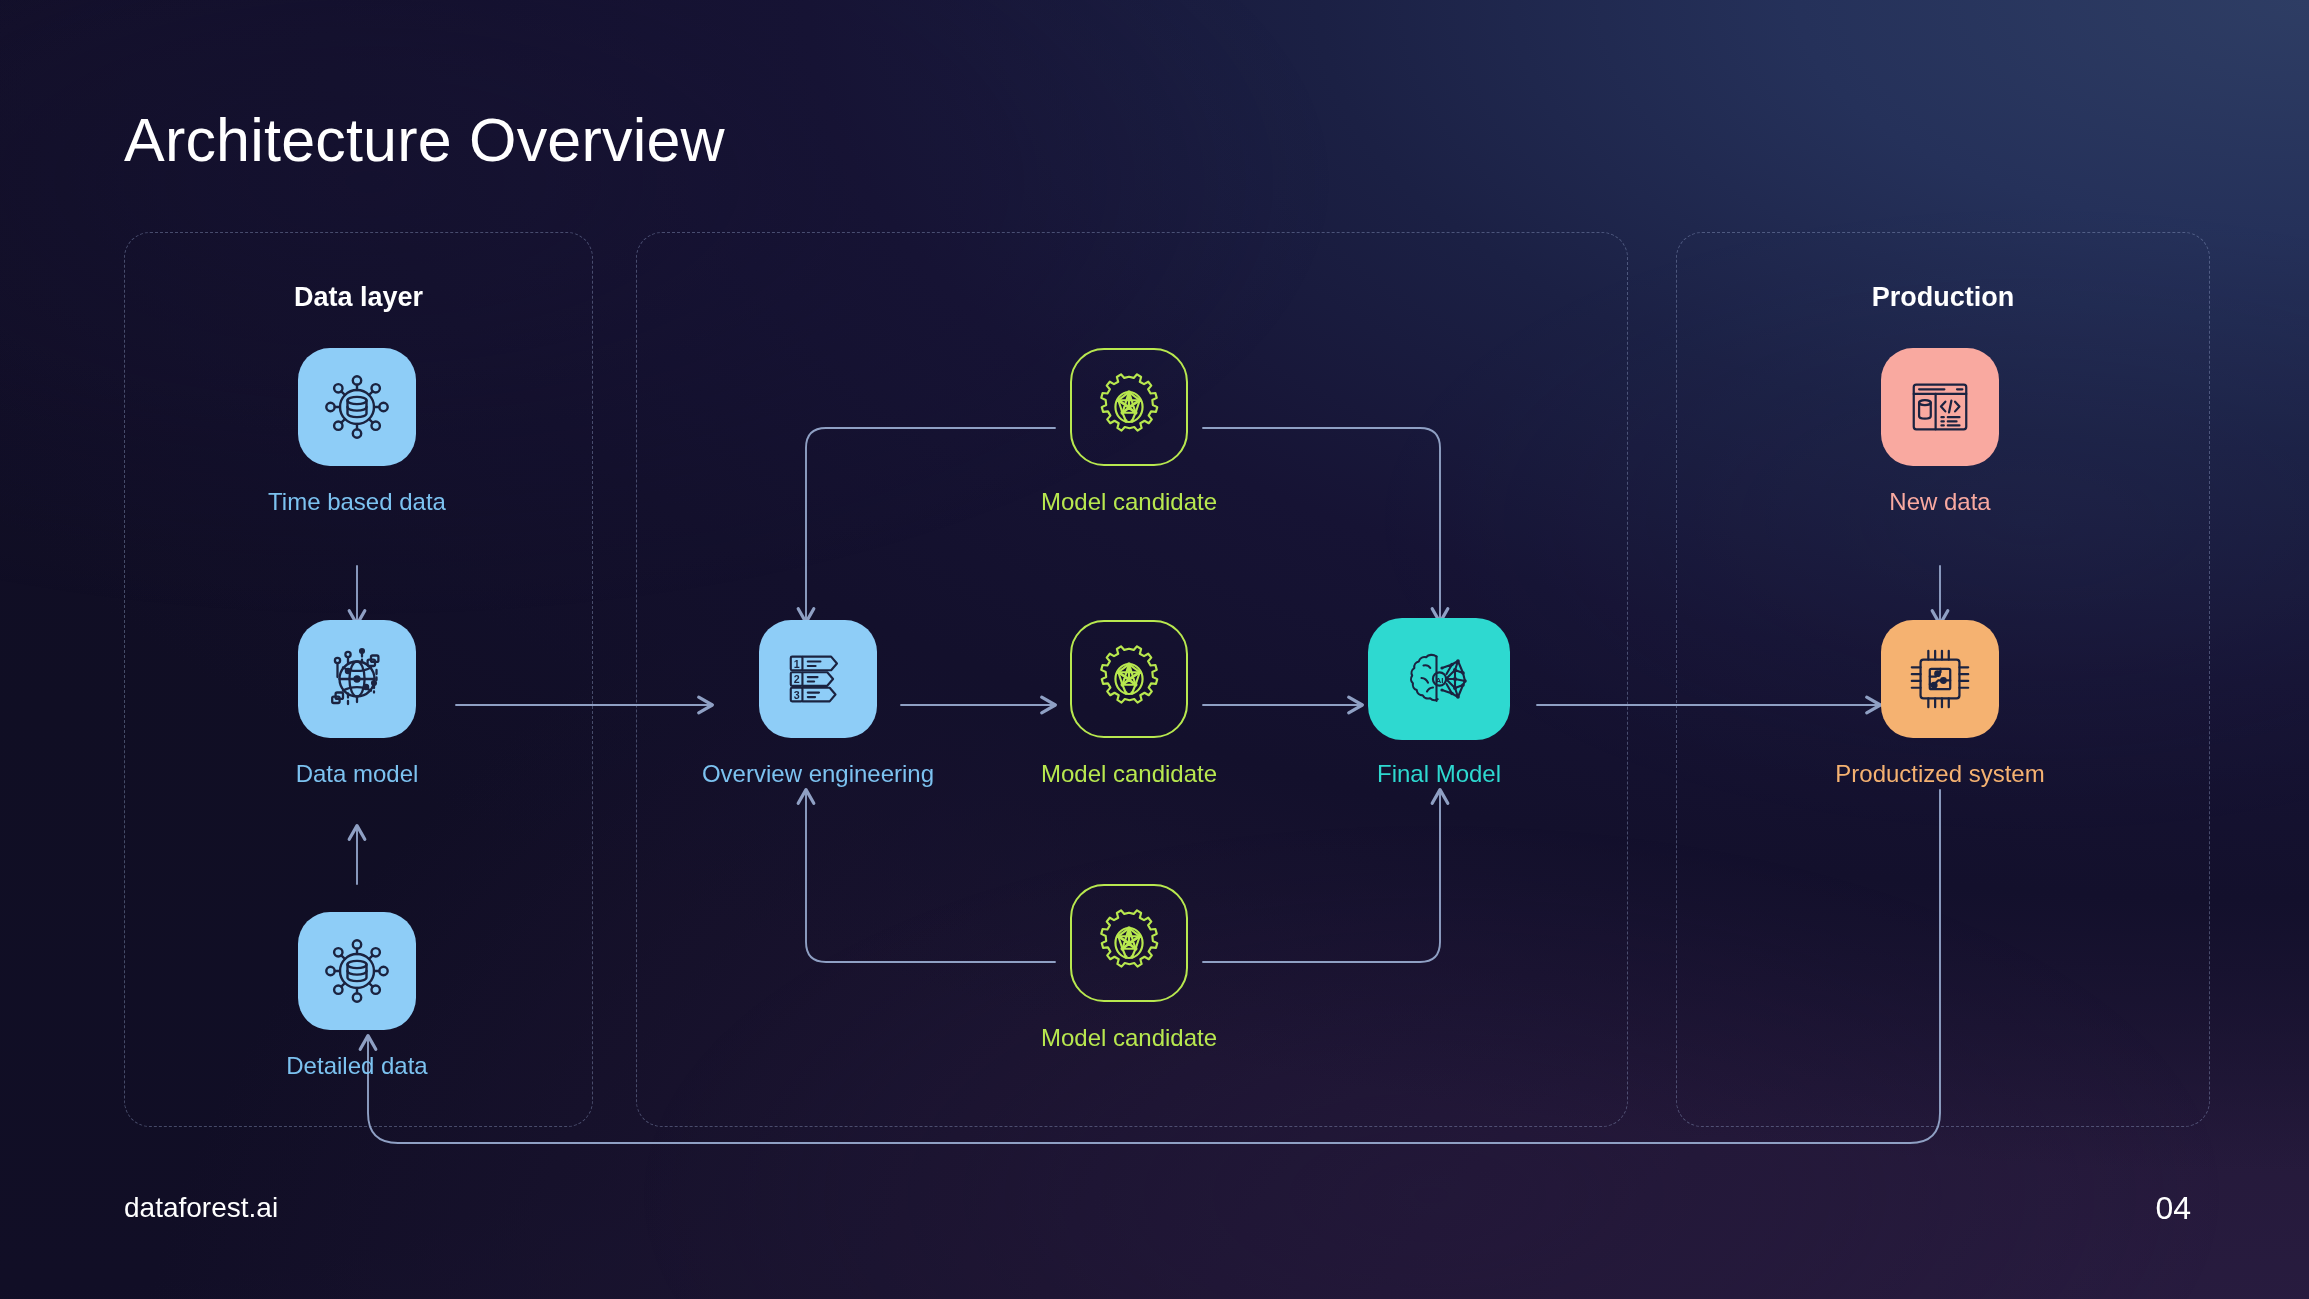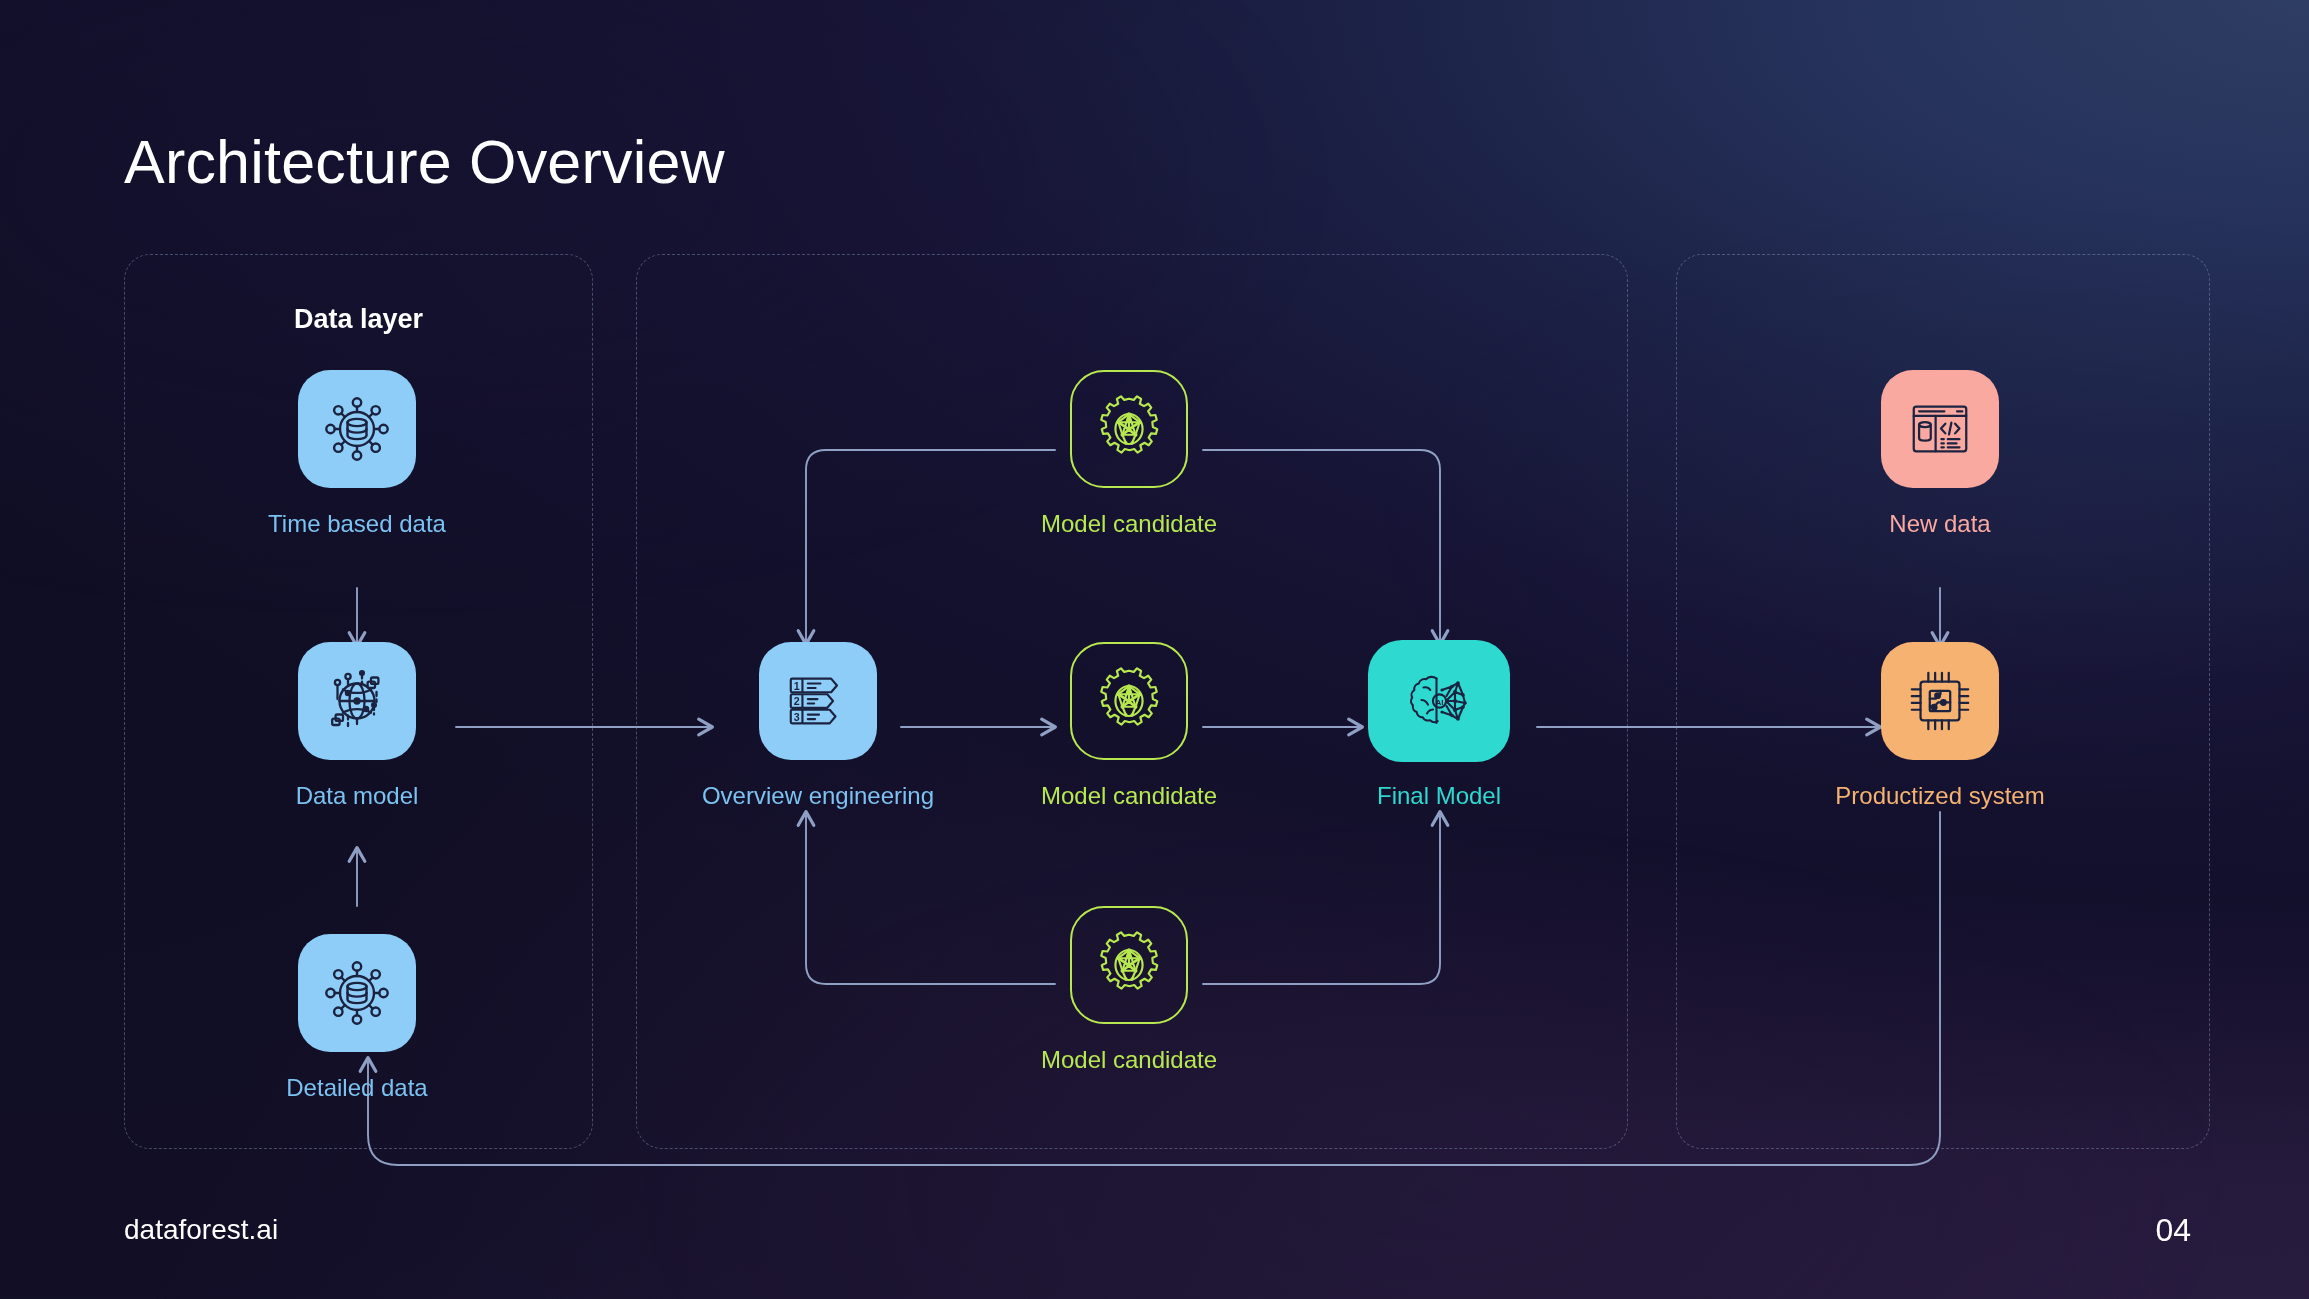--- a/index.html
+++ b/index.html
@@ -17,21 +17,21 @@
       radial-gradient(95% 110% at 2% 55%,     #100e24 0%,  #110e26 40%, transparent 80%),
       linear-gradient(142deg, #14112b 0%, #181436 35%, #1d1738 62%, #211a3c 100%);
   }
   #bgtex{
     position:absolute; inset:0; opacity:.5;
     background:
       radial-gradient(60% 48% at 16% 14%, rgba(26,22,56,.55) 0%, transparent 70%),
       radial-gradient(48% 40% at 62% 92%, rgba(40,27,66,.45) 0%, transparent 72%),
       radial-gradient(40% 34% at 88% 40%, rgba(58,74,116,.22) 0%, transparent 72%);
   }
-  #stage{ position:absolute; inset:0;margin-top:22px; }
+  #stage{ position:absolute; inset:0; }
 
   .page-title{
     position:absolute; left:124px; top:105px;
     font-size:61px; font-weight:300; color:#ffffff; letter-spacing:.2px;
     white-space:nowrap;
   }
 
   .panel{
     position:absolute;
     border:1.6px dashed rgba(150,166,205,.40);
@@ -77,20 +77,23 @@
 
   <div class="panel" style="left:124px; top:232px; width:469px; height:895px;"></div>
   <div class="panel" style="left:636px; top:232px; width:992px; height:895px;"></div>
   <div class="panel" style="left:1676px; top:232px; width:534px; height:895px;"></div>
 
   <div class="panel-title" style="left:124px; width:469px;">
     <span>Data layer</span>
   </div>
 
 
+  <div class="panel-title" style="left:1676px; width:534px;">
+    <span>Production</span>
+  </div>
 
   <svg id="wires" width="2309" height="1299" viewBox="0 0 2309 1299">
     <defs>
       <marker id="ah" markerWidth="11" markerHeight="11" refX="8.4" refY="5.5" orient="auto">
         <path d="M1.4 1.4 L8.6 5.5 L1.4 9.6" fill="none" stroke="#8fa0c4" stroke-width="1.7" stroke-linecap="round" stroke-linejoin="round"></path>
       </marker>
     </defs>
     <g fill="none" stroke="#8fa0c4" stroke-width="1.9" stroke-linecap="round" marker-end="url(#ah)">
 
       <path d="M357 566 L357 624"></path>

